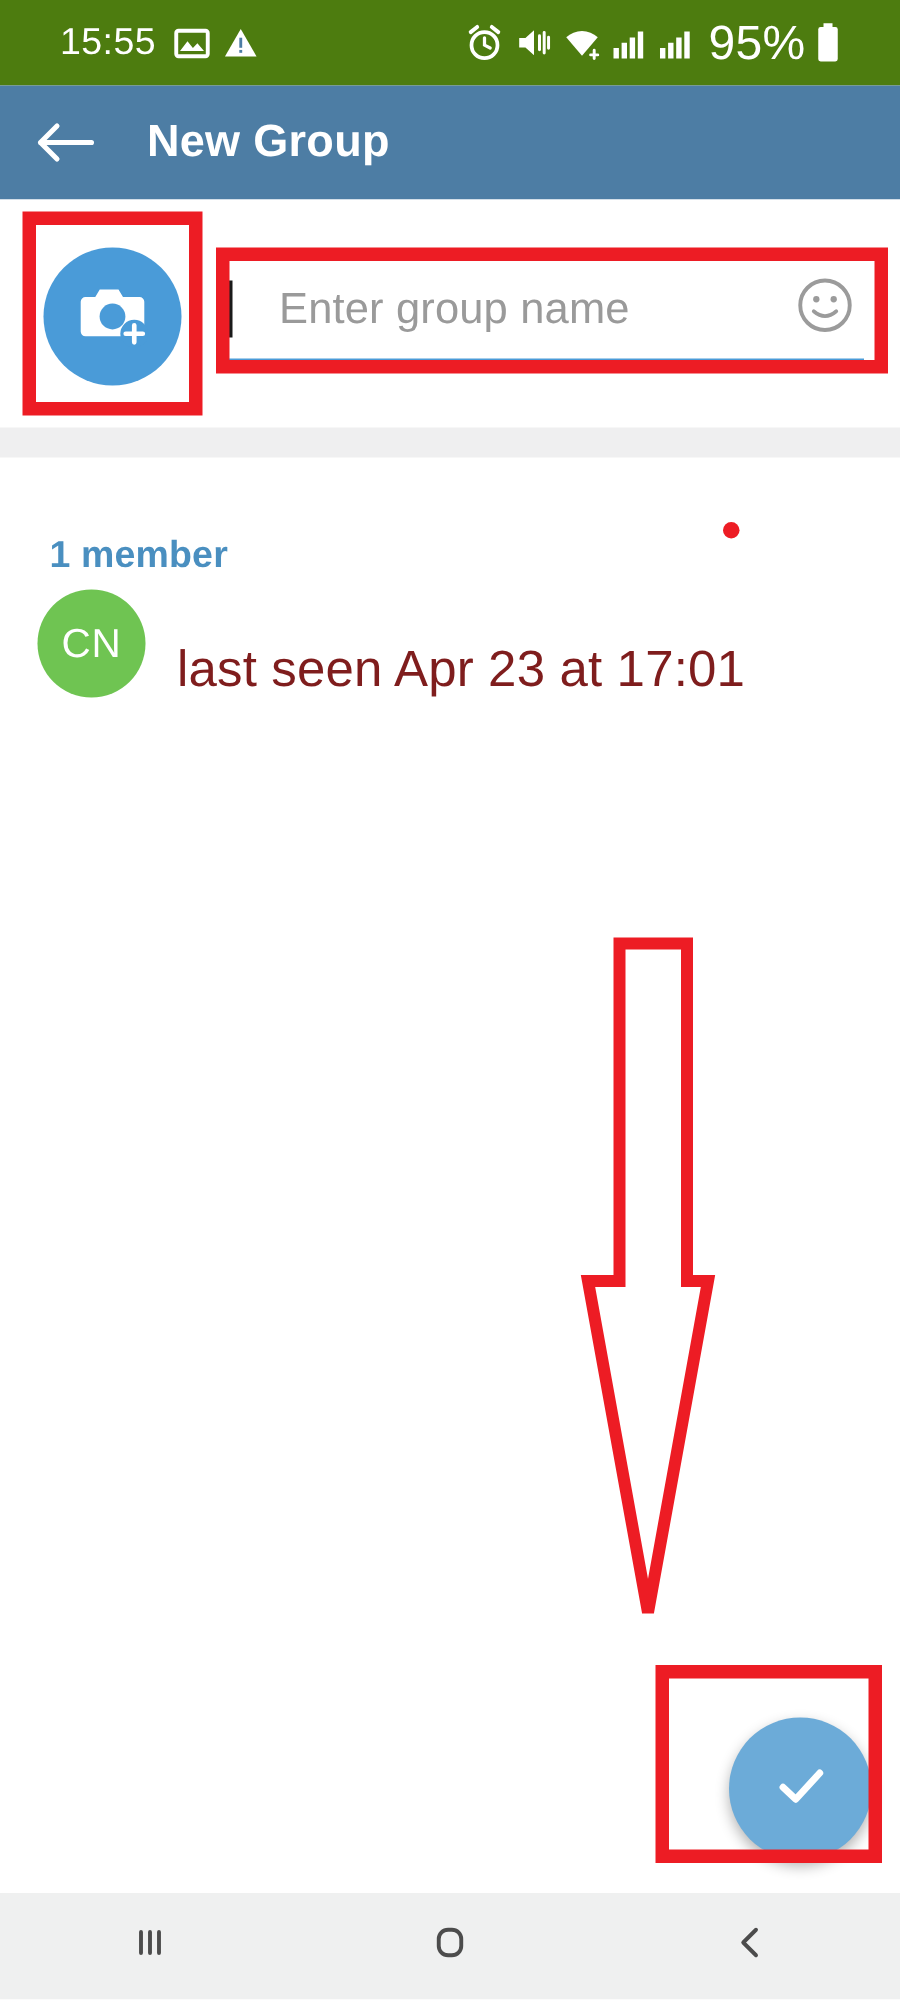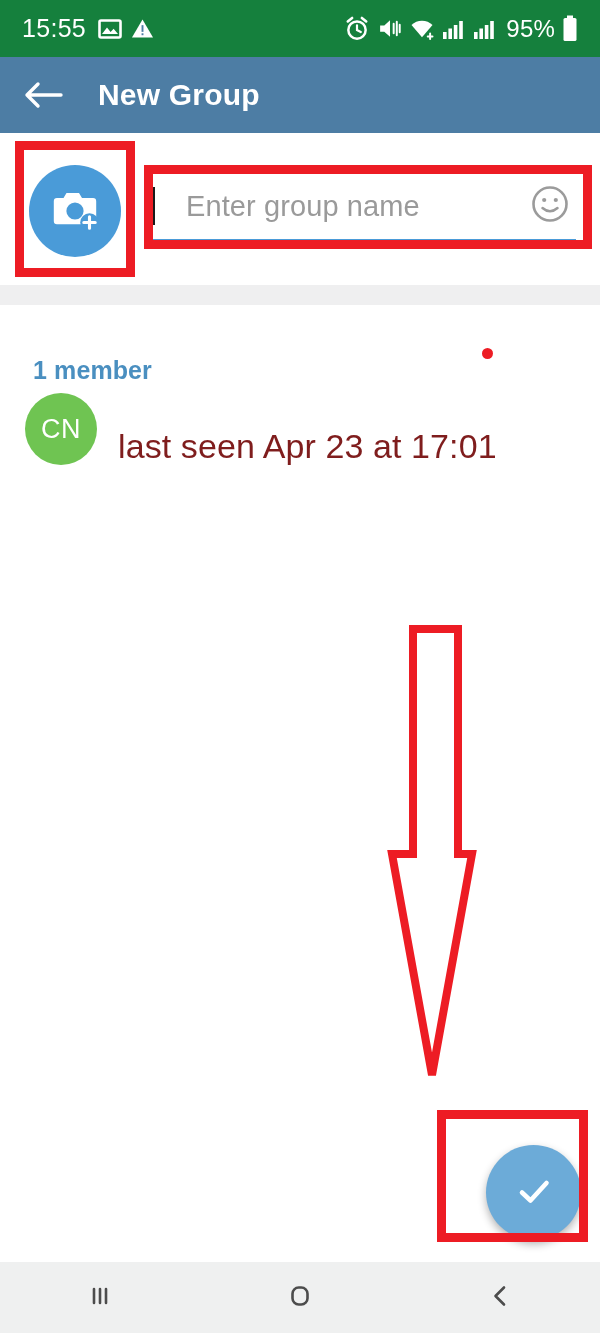--- a/index.html
+++ b/index.html
@@ -7,29 +7,29 @@
     width:600px; height:1333px;
     background:#ffffff;
     font-family:"Liberation Sans", sans-serif;
     overflow:hidden;
   }
   #phone { position:relative; width:600px; height:1333px; background:#ffffff; }
 
   
   .statusbar {
     position:absolute; top:0; left:0; width:600px; height:57px;
-    background:#15803d; color:#ffffff;
+    background:#4d7c0f; color:#ffffff;
     display:flex; align-items:center;
-    padding:0 22px;
+    padding:0 40px;
   }
   .sb-clock { font-size:25px; font-weight:400; letter-spacing:.3px; }
   .sb-left-icons { display:flex; align-items:center; gap:9px; margin-left:12px; }
   .sb-spacer { flex:1; }
   .sb-right-icons { display:flex; align-items:center; gap:7px; }
-  .sb-batt-text { font-size:24px; font-weight:400; margin-left:2px; letter-spacing:.2px;}
+  .sb-batt-text { font-size:32px; font-weight:400; margin-left:2px; letter-spacing:.2px;}
   .ico { display:inline-block; line-height:0; }
 
   
   .appbar {
     position:absolute; top:57px; left:0; width:600px; height:76px;
     background:#4d7da4; color:#ffffff;
     display:flex; align-items:center;
   }
   .back-btn { width:64px; display:flex; align-items:center; justify-content:center; margin-left:12px;}
   .appbar-title {

